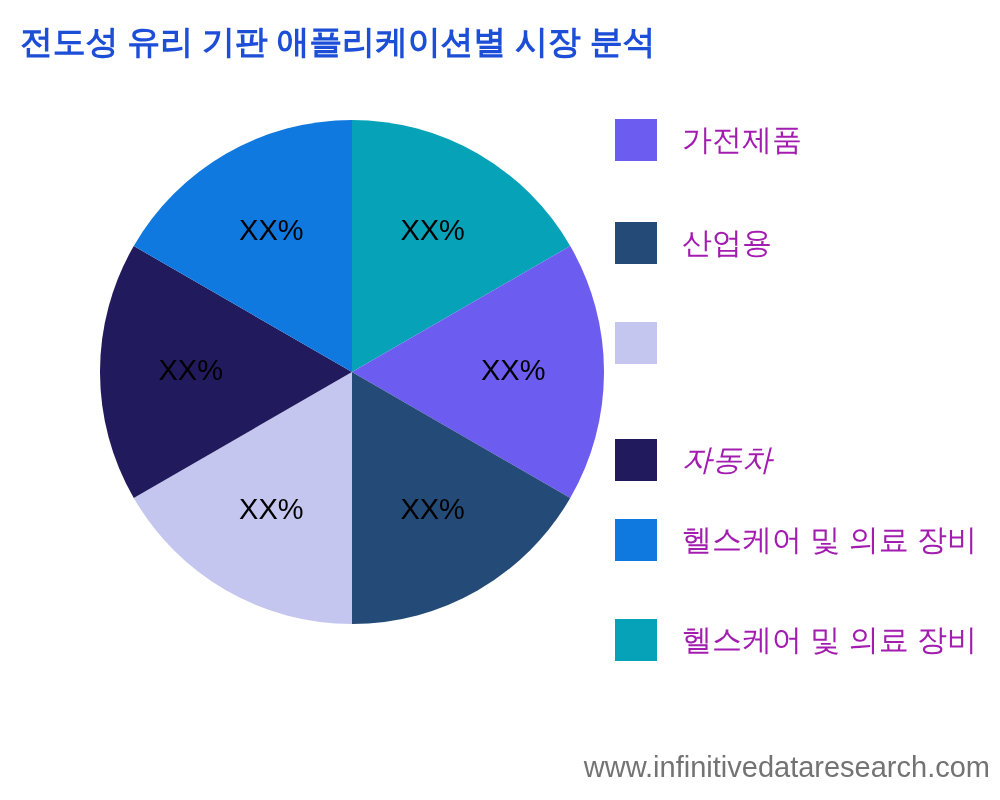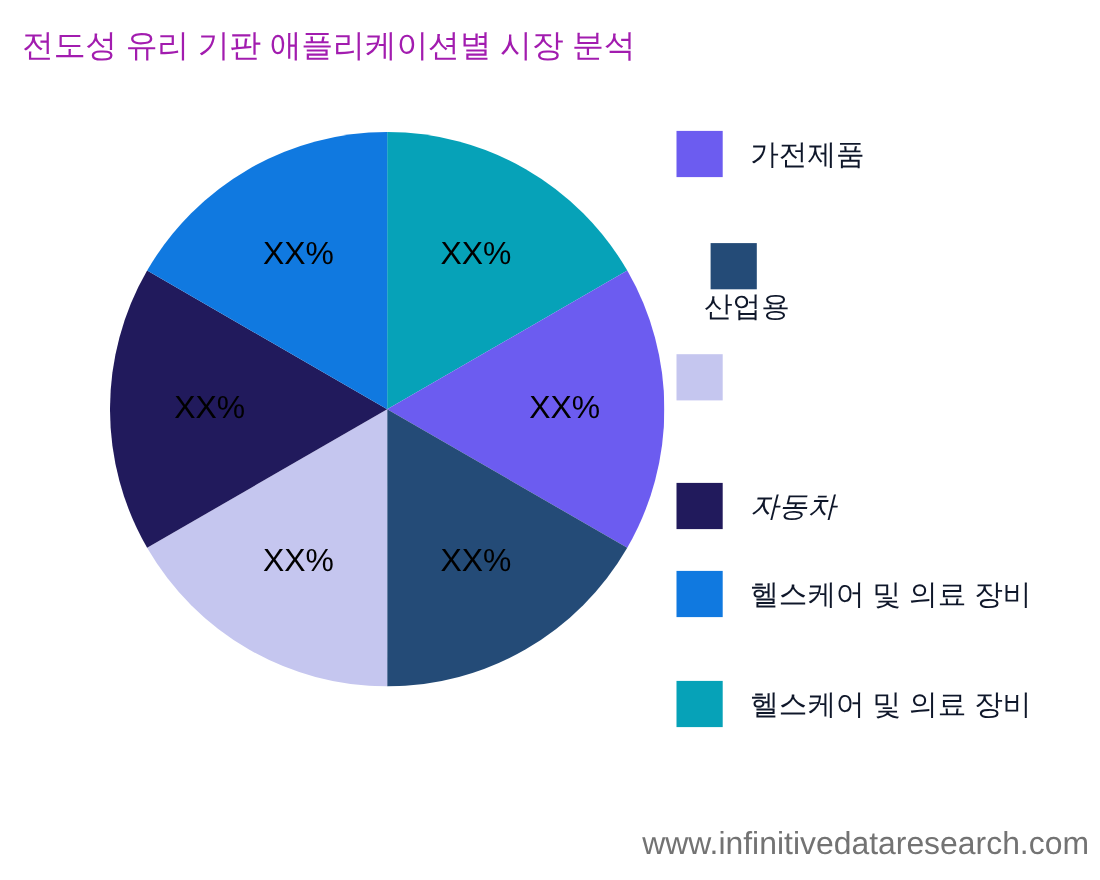--- a/index.html
+++ b/index.html
@@ -12,25 +12,25 @@
     height: 800px;
     position: relative;
     overflow: hidden;
     font-family: "Liberation Sans", "DejaVu Sans", sans-serif;
     color: #000000;
   }
   #chart-title {
     position: absolute;
     left: 20px;
     top: 22px;
-    font-size: 29px;
-    font-weight: 400;
+    font-size: 33px;
+    font-weight: 700;
     line-height: 40px;
     letter-spacing: -0.2px;
-    color: #a21caf;
+    color: #1d4ed8;
     white-space: nowrap;
   }
   #pie-wrap {
     position: absolute;
     left: 100px;
     top: 120px;
     width: 504px;
     height: 504px;
   }
   #pie-svg {
@@ -58,23 +58,23 @@
     display: flex;
     align-items: center;
   }
   .legend-swatch {
     width: 42px;
     height: 42px;
     flex: 0 0 42px;
   }
   .legend-label {
     margin-left: 25px;
-    font-size: 26px;
+    font-size: 30px;
     line-height: 30px;
-    color: #0f172a;
+    color: #a21caf;
     white-space: nowrap;
   }
   #footer-url {
     position: absolute;
     right: 10px;
     bottom: 16px;
     font-size: 29px;
     color: #737373;
     letter-spacing: 0px;
     white-space: nowrap;
@@ -104,21 +104,21 @@
         <text x="171.36" y="112.33" class="slice-label">XX%</text>
       </g>
   </svg>
 </div>
 
 <div id="legend">
     <div class="legend-item" style="top: 0px;">
       <span class="legend-swatch" style="background: rgb(108, 92, 240);"></span>
       <span class="legend-label">가전제품</span>
     </div>
-    <div class="legend-item" style="top: 103px; flex-direction: column;">
+    <div class="legend-item" style="top: 103px;">
       <span class="legend-swatch" style="background: rgb(36, 75, 119);"></span>
       <span class="legend-label">산업용</span>
     </div>
     <div class="legend-item" style="top: 203px;">
       <span class="legend-swatch" style="background: rgb(197, 198, 239);"></span>
     </div>
     <div class="legend-item" style="top: 320px; font-style: italic;">
       <span class="legend-swatch" style="background: rgb(33, 26, 92);"></span>
       <span class="legend-label">자동차</span>
     </div>

